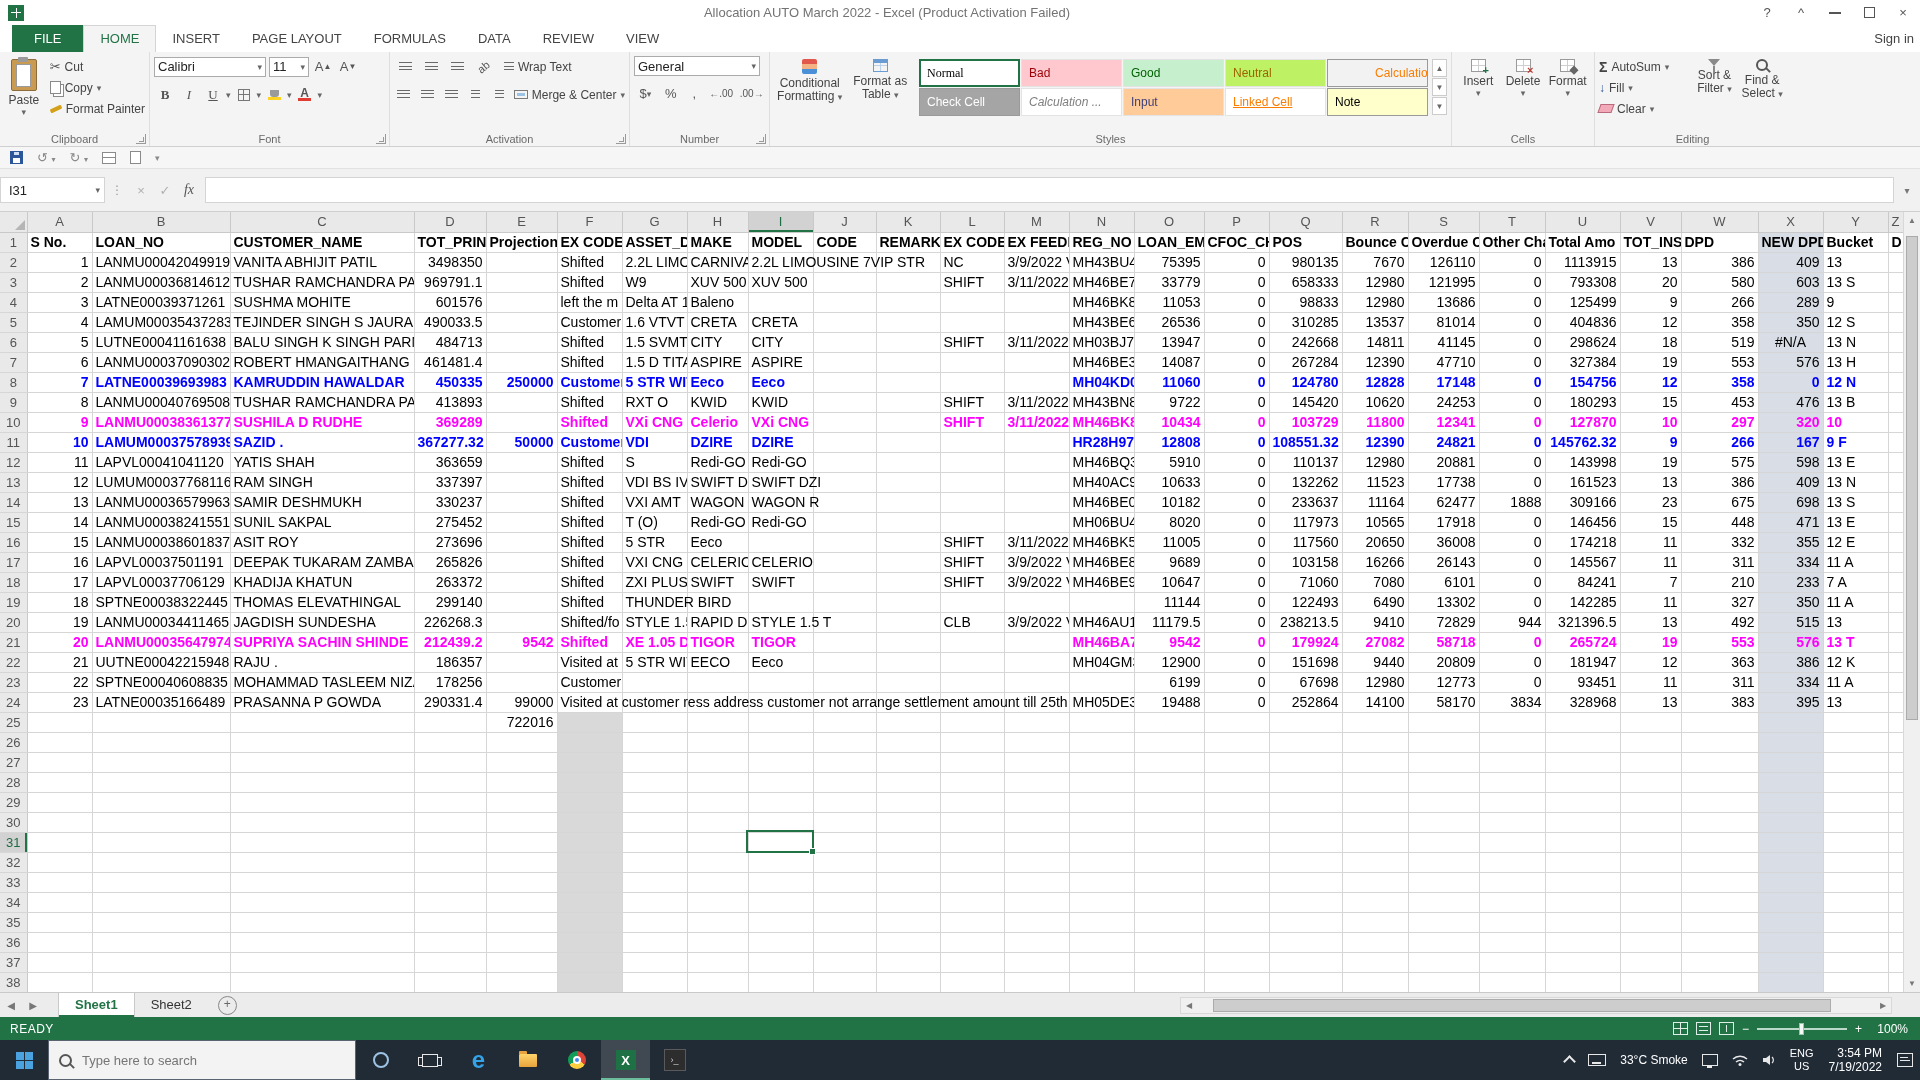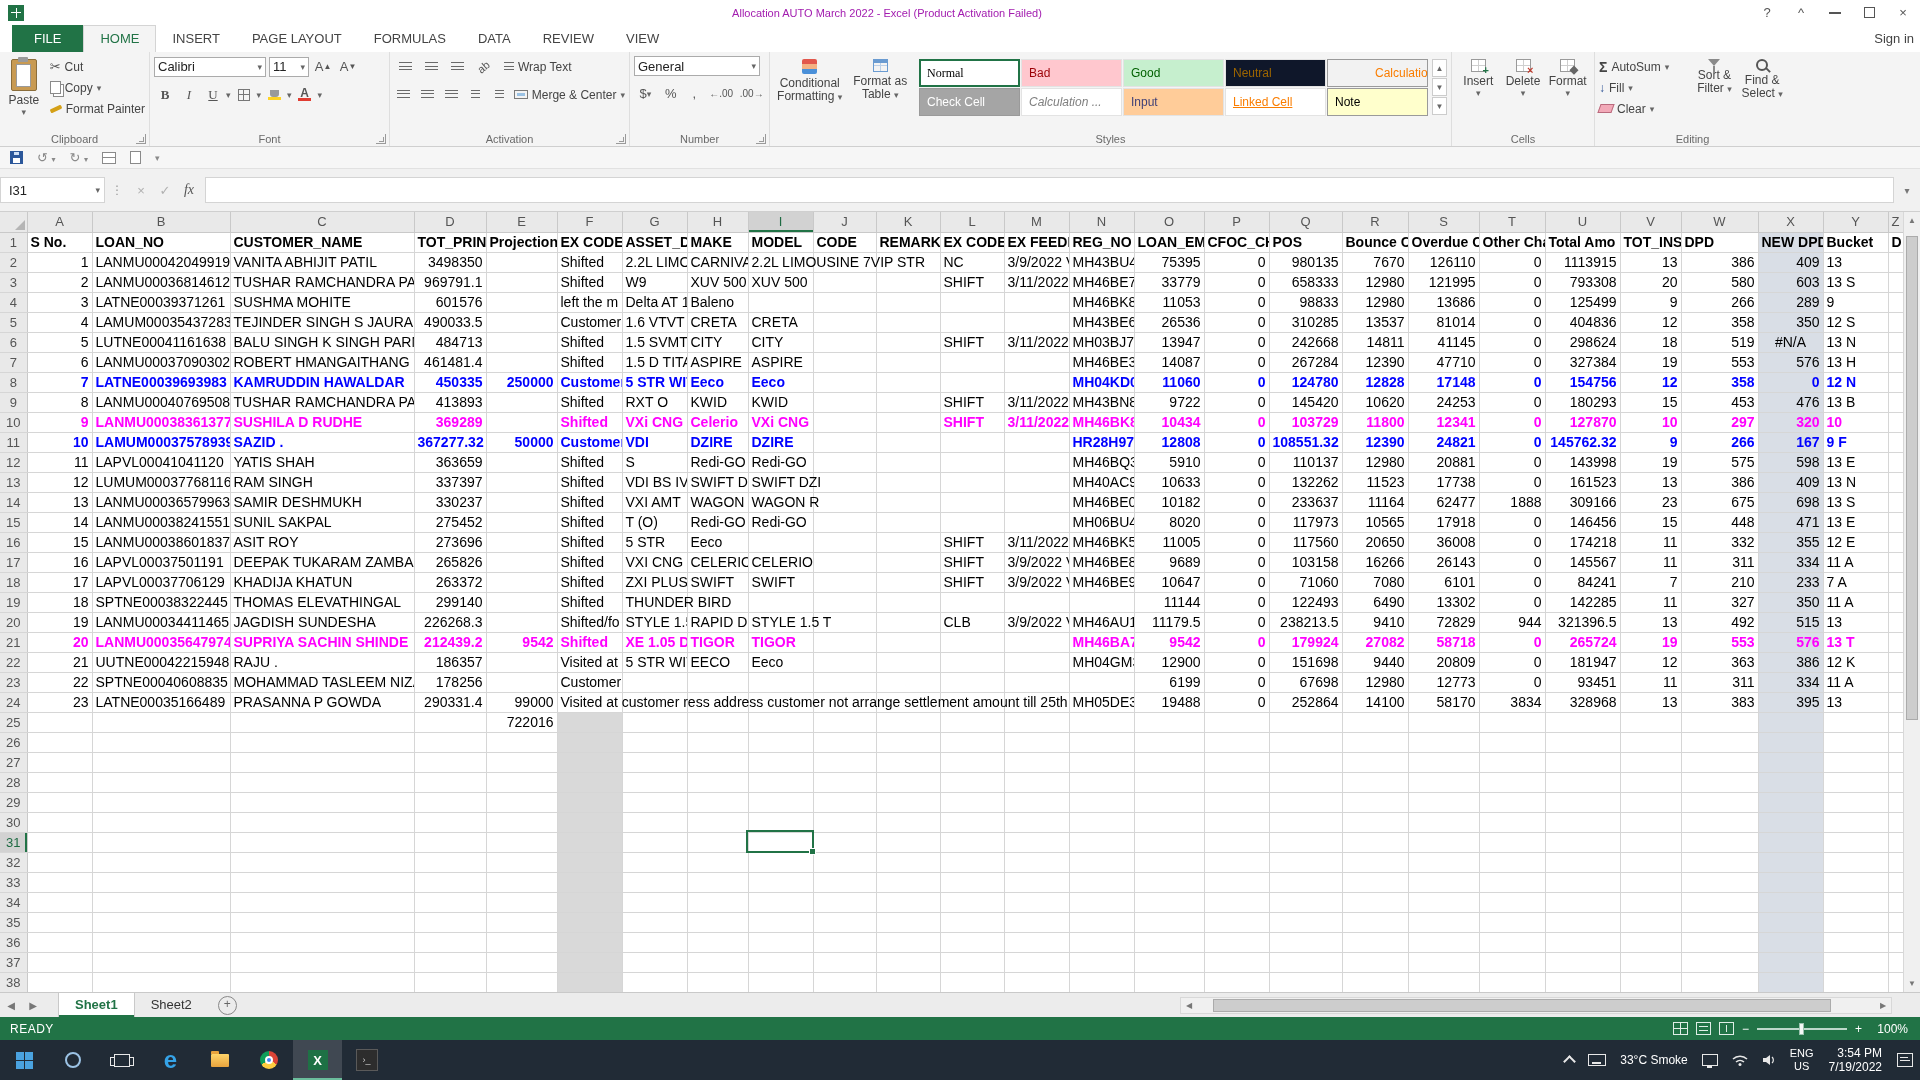--- a/index.html
+++ b/index.html
@@ -5,21 +5,21 @@
   html,body{margin:0;padding:0;}
   body{width:1920px;height:1080px;position:relative;overflow:hidden;background:#fff;
        font-family:"Liberation Sans",sans-serif;font-size:13px;color:#222;}
   .abs{position:absolute;}
 
   
   .titlebar{top:0;left:0;width:1920px;height:25px;background:#fff;display:flex;align-items:center;border-bottom:0;}
   .app-ico{width:16px;height:16px;margin-left:8px;background:#217346;position:relative;}
   .app-ico::after{content:"";position:absolute;left:3px;top:3px;right:3px;bottom:3px;
      background:linear-gradient(#fff,#fff) center/100% 1px no-repeat,linear-gradient(#fff,#fff) center/1px 100% no-repeat;}
-  .tb-title{flex:1;text-align:center;color:#a21caf;font-size:11px;}
+  .tb-title{flex:1;text-align:center;color:#737373;font-size:13px;}
   .winctl{display:flex;align-items:center;height:100%;}
   .wc{width:34px;height:100%;display:flex;align-items:center;justify-content:center;color:#555;font-size:13px;}
   .wc-min{width:12px;border-bottom:2px solid #555;height:0;display:inline-block;}
   .wc-rest{width:9px;height:9px;border:1px solid #555;display:inline-block;}
 
   
   .tabrow{top:25px;left:12px;width:1920px;height:27px;background:#fff;display:flex;align-items:stretch;}
   .tabs-wrap{display:flex;}
   .rtab{padding:0 16px;line-height:27px;font-size:13px;color:#444;}
   .rtab.file{background:#217346;color:#fff;padding:0 22px;}
@@ -353,21 +353,21 @@
         <div class="bb-label"><span>Conditional Formatting</span> <span class="dd">▾</span></div>
       </div>
       <div class="bigbtn" style="width:74px">
         <div class="i-fat"></div>
         <div class="bb-label"><span>Format as Table</span> <span class="dd">▾</span></div>
       </div>
       <div class="gallery">
           <div class="chip chip-sel" style="background: rgb(255, 255, 255); color: rgb(0, 0, 0);">Normal</div>
           <div class="chip" style="background: rgb(255, 199, 206); color: rgb(156, 0, 6);">Bad</div>
           <div class="chip" style="background: rgb(198, 239, 206); color: rgb(0, 97, 0);">Good</div>
-          <div class="chip" style="background: #0f172a; color: rgb(156, 101, 0);">Neutral</div>
+          <div class="chip" style="background: #bef264; color: rgb(156, 101, 0);">Neutral</div>
           <div class="chip" style="background: rgb(242, 242, 242); color: rgb(250, 125, 0); box-shadow: rgb(154, 154, 154) 0px 0px 0px 1px inset; padding-left: 48px;">Calculation</div>
           <div class="chip" style="background: rgb(165, 165, 165); color: rgb(255, 255, 255); box-shadow: rgb(154, 154, 154) 0px 0px 0px 1px inset;">Check Cell</div>
           <div class="chip" style="background: rgb(255, 255, 255); color: rgb(127, 127, 127); font-style: italic;">Calculation ...</div>
           <div class="chip" style="background: rgb(255, 204, 153); color: rgb(63, 63, 118);">Input</div>
           <div class="chip" style="background: rgb(255, 255, 255); color: rgb(250, 125, 0); text-decoration: underline;">Linked Cell</div>
           <div class="chip" style="background: rgb(255, 255, 204); color: rgb(0, 0, 0); box-shadow: rgb(154, 154, 154) 0px 0px 0px 1px inset;">Note</div>
         </div>
       <div class="galscroll">
         <div class="gs-btn">▲</div>
         <div class="gs-btn">▼</div>
@@ -2100,20 +2100,24 @@
 
 <div class="abs taskbar">
   <div class="tk-start">
     <svg width="17" height="17" viewBox="0 0 17 17">
       <rect x="0" y="0" width="8" height="8" fill="#4aa3e0"></rect>
         <rect x="9" y="0" width="8" height="8" fill="#4aa3e0"></rect>
       <rect x="0" y="9" width="8" height="8" fill="#4aa3e0"></rect>
         <rect x="9" y="9" width="8" height="8" fill="#4aa3e0"></rect>
     </svg>
   </div>
+  <div class="tk-search">
+    <span class="i-smag"></span>
+    <input class="tk-search-input" readonly="" placeholder="Type here to search" style="">
+  </div>
   <div class="tk-icons">
     <div class="tk-ic">
         <span class="i-cort"></span>
       </div>
     <div class="tk-ic">
         <span class="i-task"></span>
       </div>
     <div class="tk-ic">
         <span class="i-edge">e</span>
       </div>

